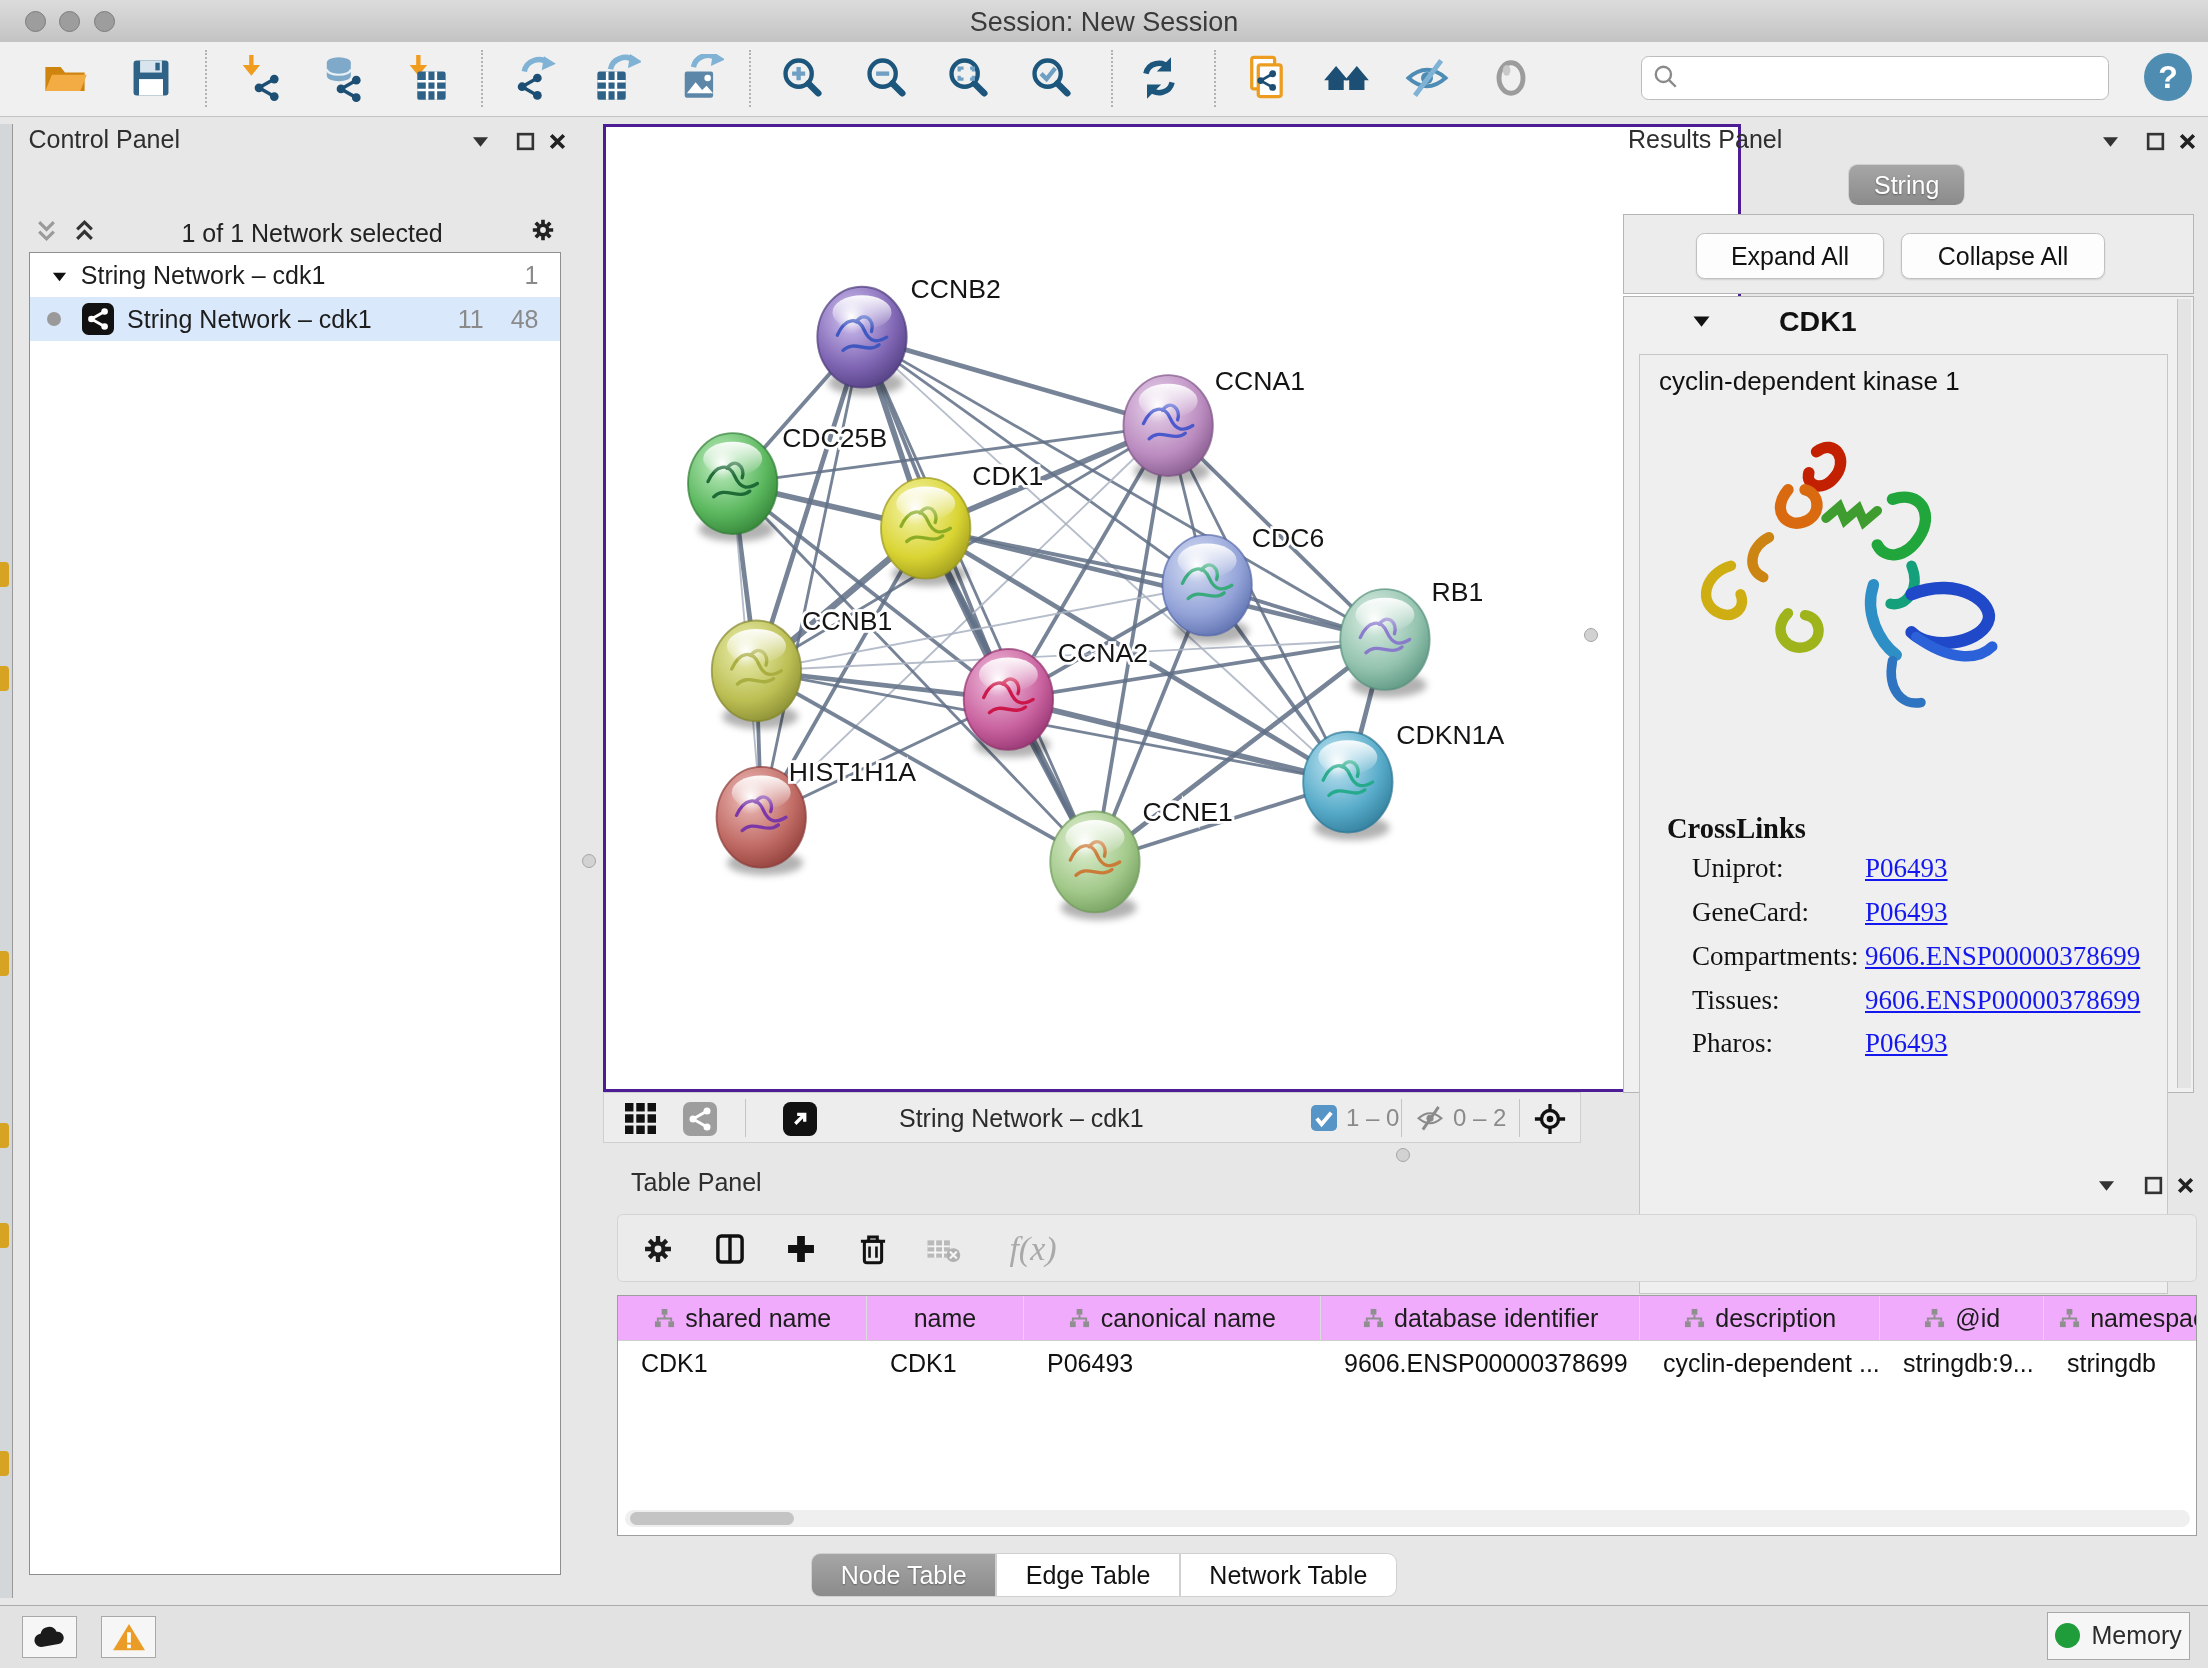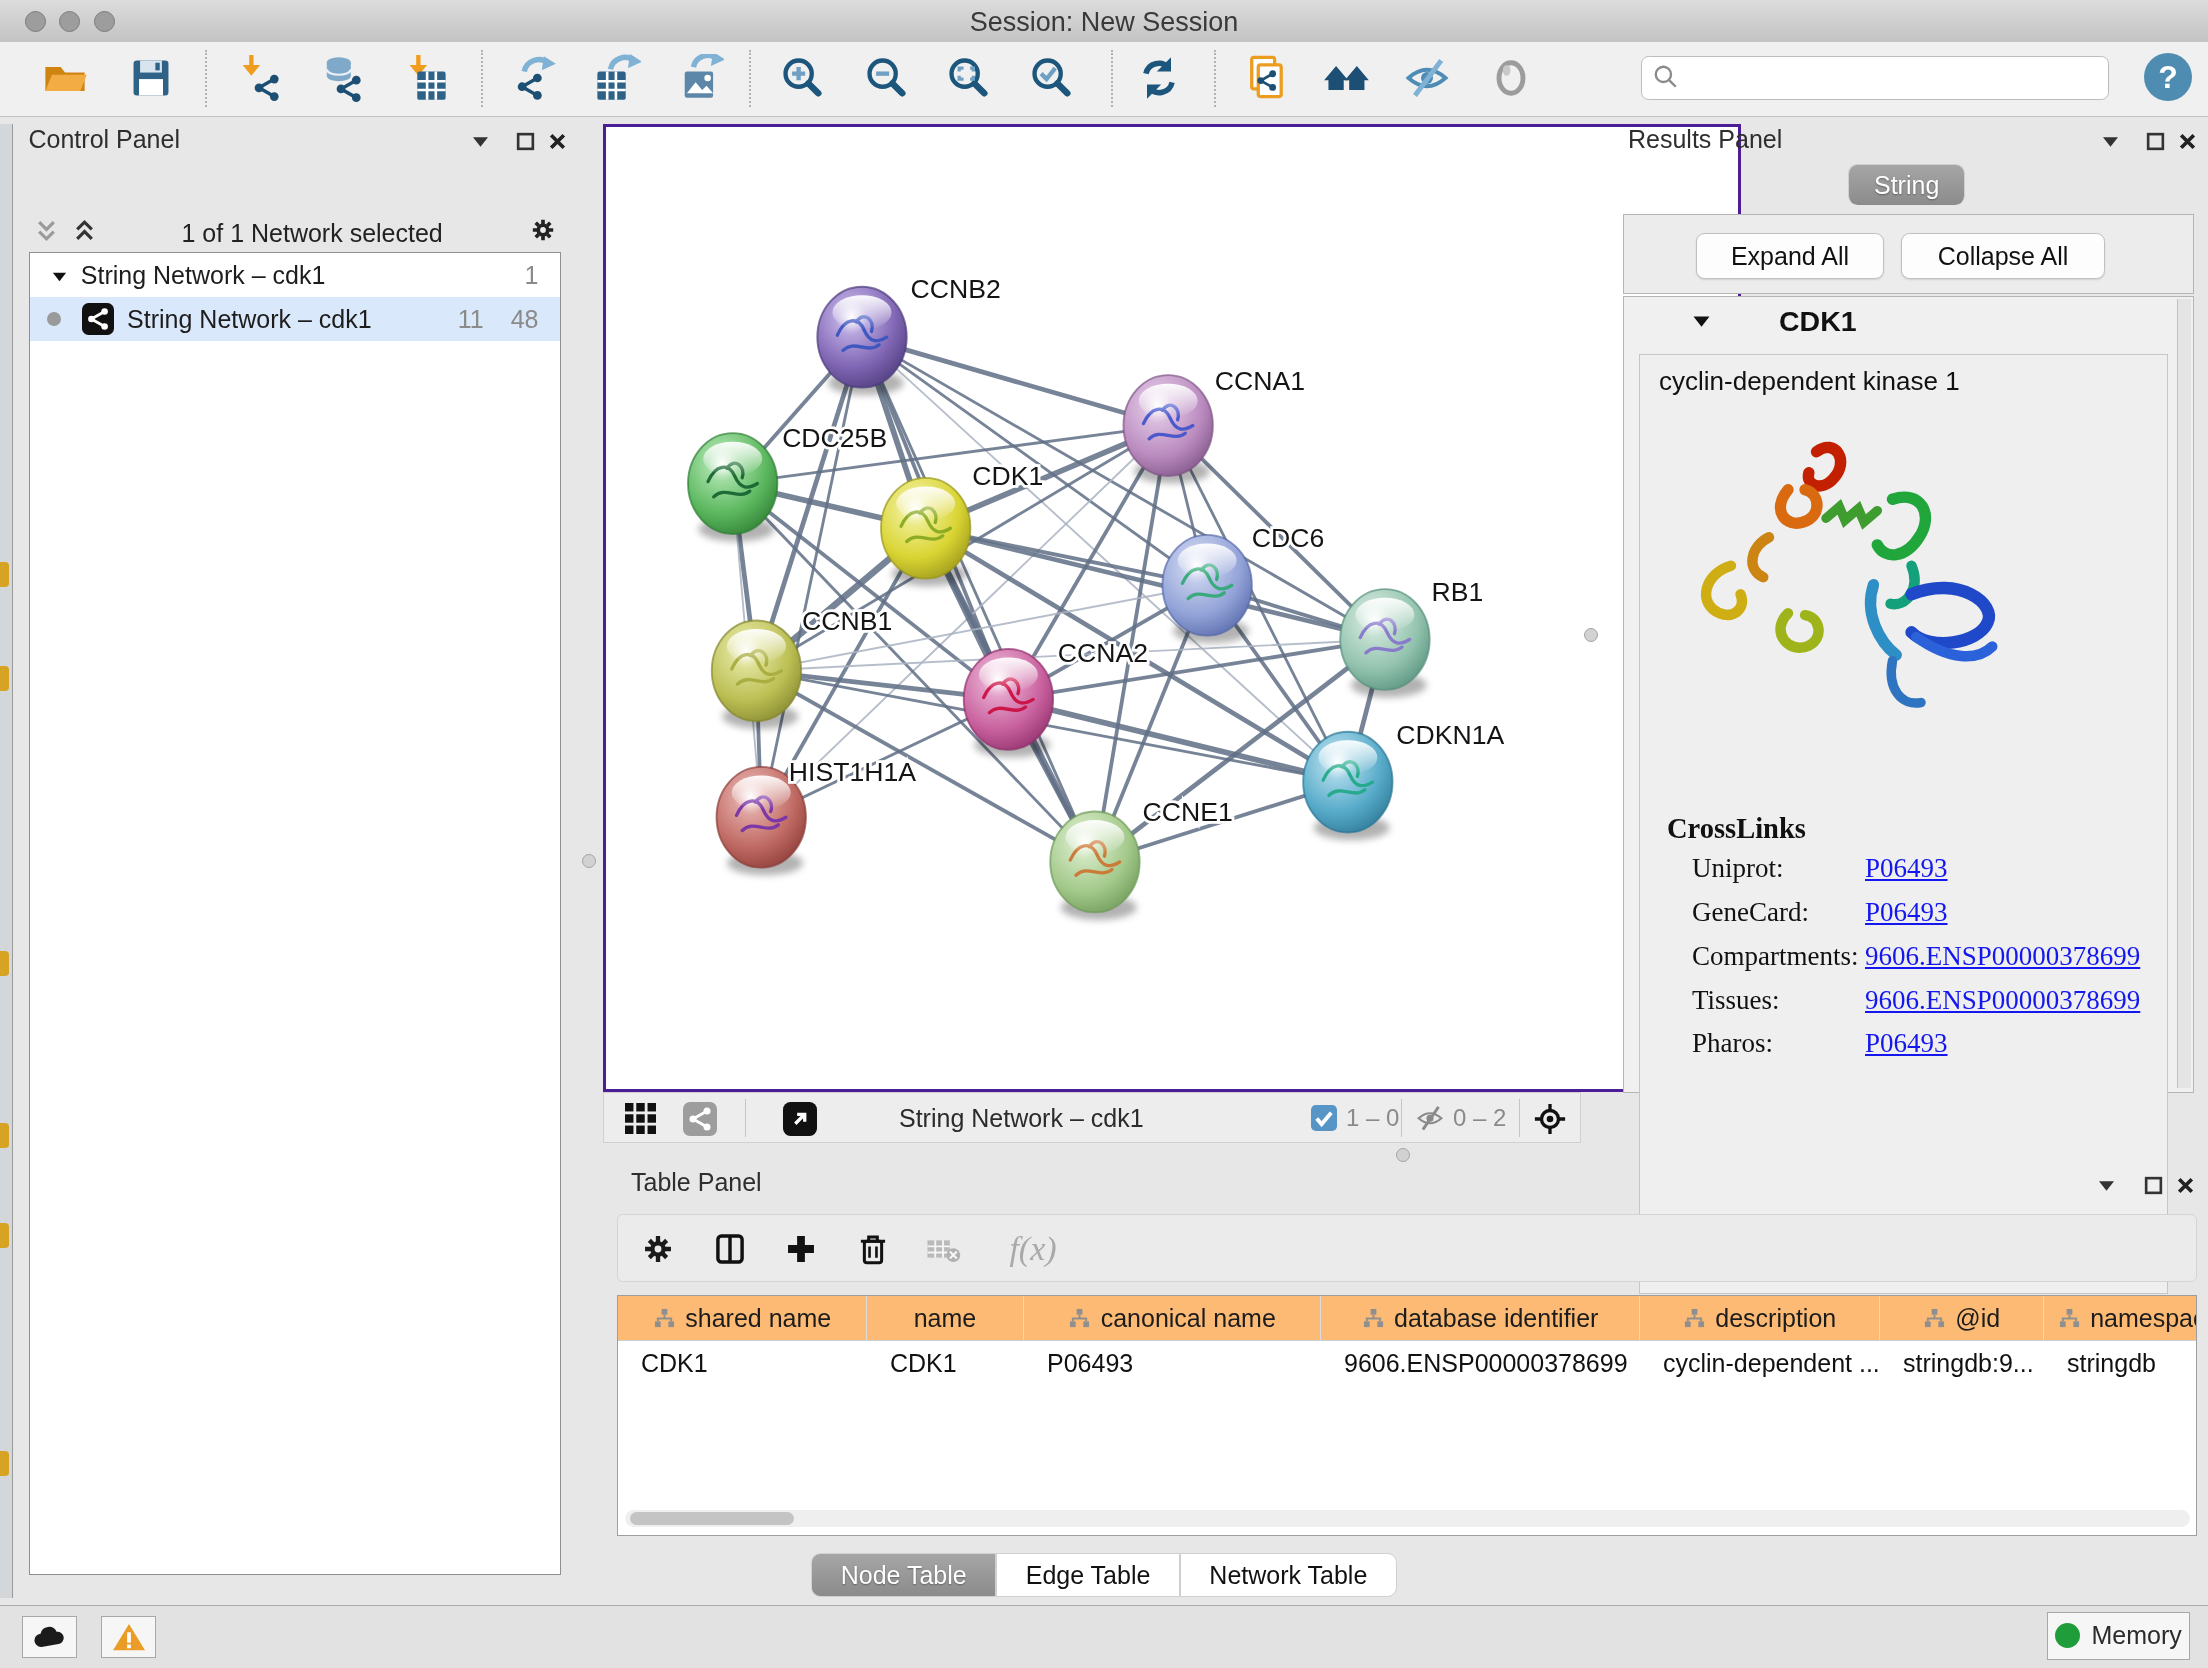--- a/index.html
+++ b/index.html
@@ -48,21 +48,21 @@
           display:flex;align-items:center;justify-content:center;font-size:25px;color:#111;box-shadow:0 1px 1.9px rgba(0,0,0,.12);}
   .rp-content{left:1623px;top:296px;width:571px;height:797px;background:#f0f0f0;border:1.9px solid #b5b5b5;box-sizing:border-box;}
   .rp-subbox{position:absolute;left:15px;top:57px;width:529px;height:940px;background:#efefef;border:1px solid #c6c6c6;box-sizing:border-box;}
   .rp-scroll{position:absolute;right:1.9px;top:1.9px;width:13.3px;height:789px;background:#e4e4e4;border-left:1px solid #c2c2c2;}
   .xlink-row{position:absolute;font-family:"Liberation Serif",serif;font-size:27px;color:#111;}
   .xlink-row a{color:#1417ee;text-decoration:underline;}
   
   .tp-toolbar{left:617px;top:1214px;width:1580px;height:68px;background:#ebebeb;border:1px solid #d4d4d4;border-radius:5.7px;box-sizing:border-box;}
   .tpicon{position:absolute;top:11.4px;width:46px;height:46px;display:flex;align-items:center;justify-content:center;}
   .tp-table{left:617px;top:1295px;width:1580px;height:241px;background:#fff;border:1.9px solid #9e9e9e;box-sizing:border-box;overflow:hidden;}
-  .tp-hrow{display:flex;height:44px;background:#fdba74;border-bottom:1px solid #cfcfcf;}
+  .tp-hrow{display:flex;height:44px;background:#f0abfc;border-bottom:1px solid #cfcfcf;}
   .tp-hcell{display:flex;align-items:center;justify-content:center;gap:9.5px;font-size:25px;color:#1c1c1c;
             border-right:1px solid #dcdcdc;box-sizing:border-box;flex-shrink:0;overflow:hidden;}
   .tp-drow{display:flex;height:44px;}
   .tp-dcell{display:flex;align-items:center;font-size:25px;color:#111;padding-left:23px;box-sizing:border-box;flex-shrink:0;overflow:hidden;white-space:nowrap;}
   .hscroll{position:absolute;left:625px;top:1510px;width:1565px;height:17px;background:#efefef;border-radius:8.6px;}
   .hthumb{position:absolute;left:4.8px;top:1.9px;width:164px;height:13.3px;background:#c4c4c4;border-radius:6.7px;}
   .tp-tabs{left:0;top:1553px;width:2208px;display:flex;justify-content:center;}
   .btab{height:42px;padding:0 28.5px;display:flex;align-items:center;font-size:25px;background:#fff;border:1px solid #d0d0d0;color:#111;}
   .btab:first-child{border-radius:9.5px 0 0 9.5px;}
   .btab:last-child{border-radius:0 9.5px 9.5px 0;}

